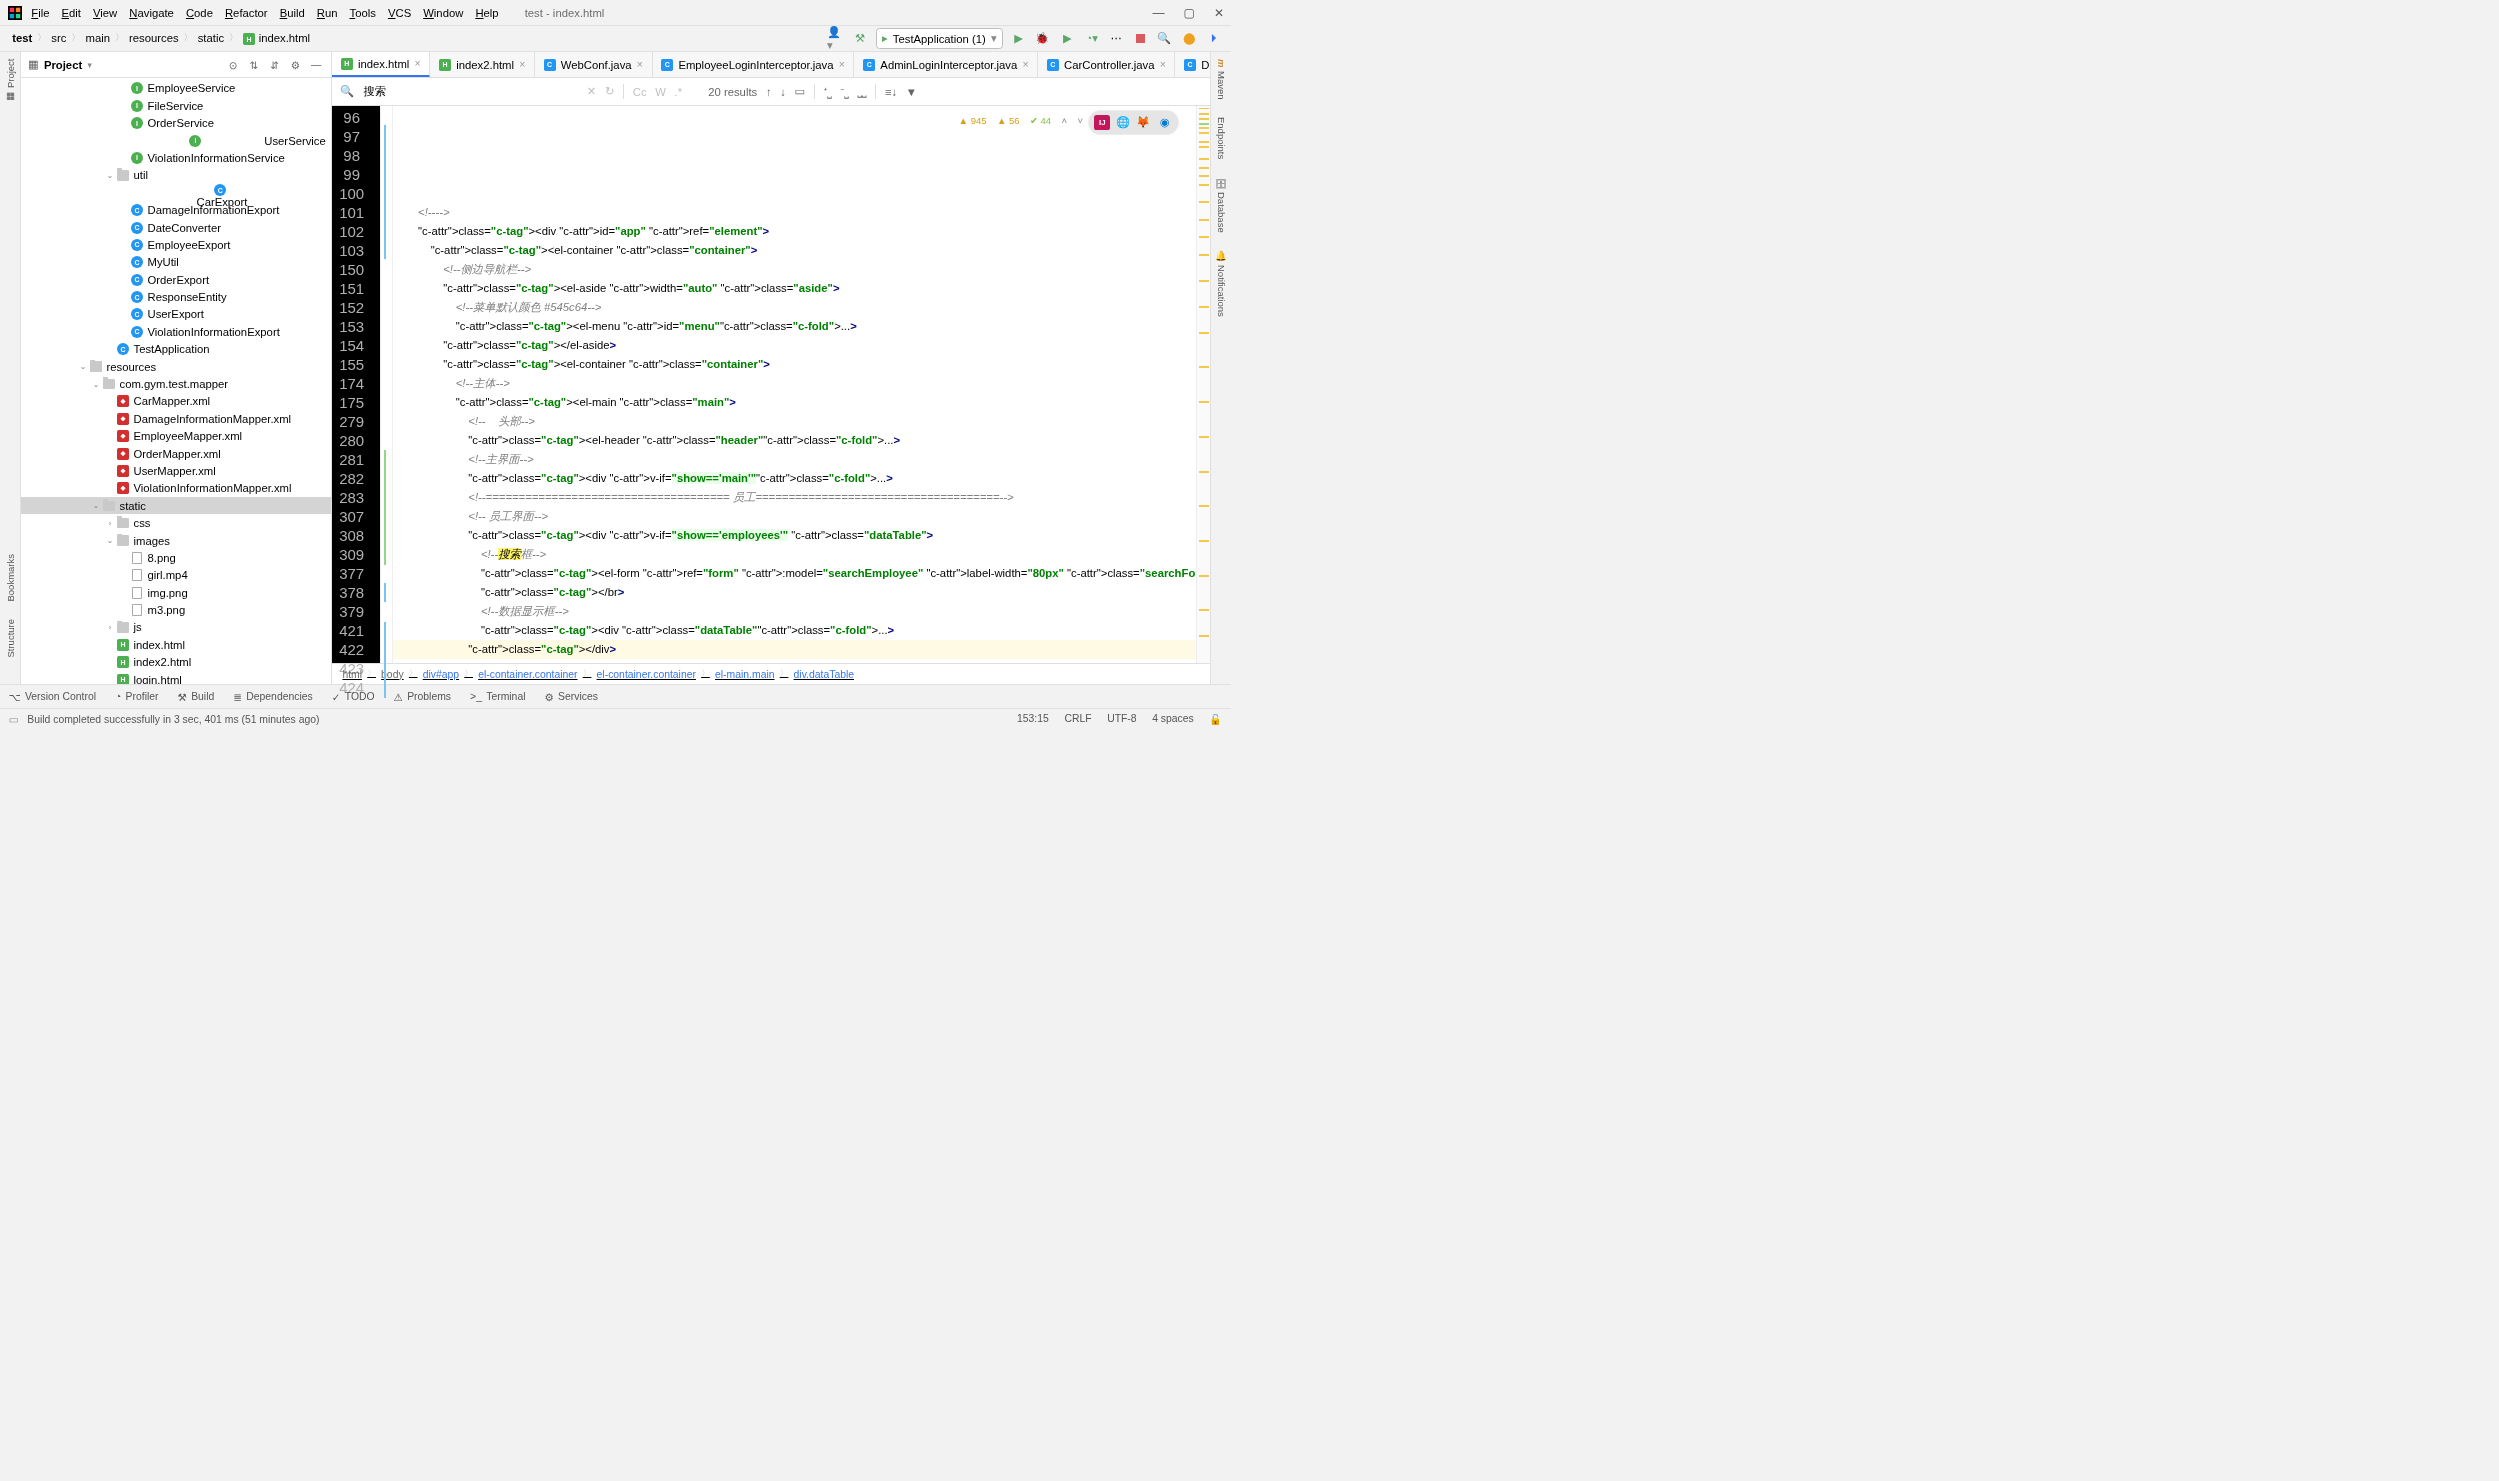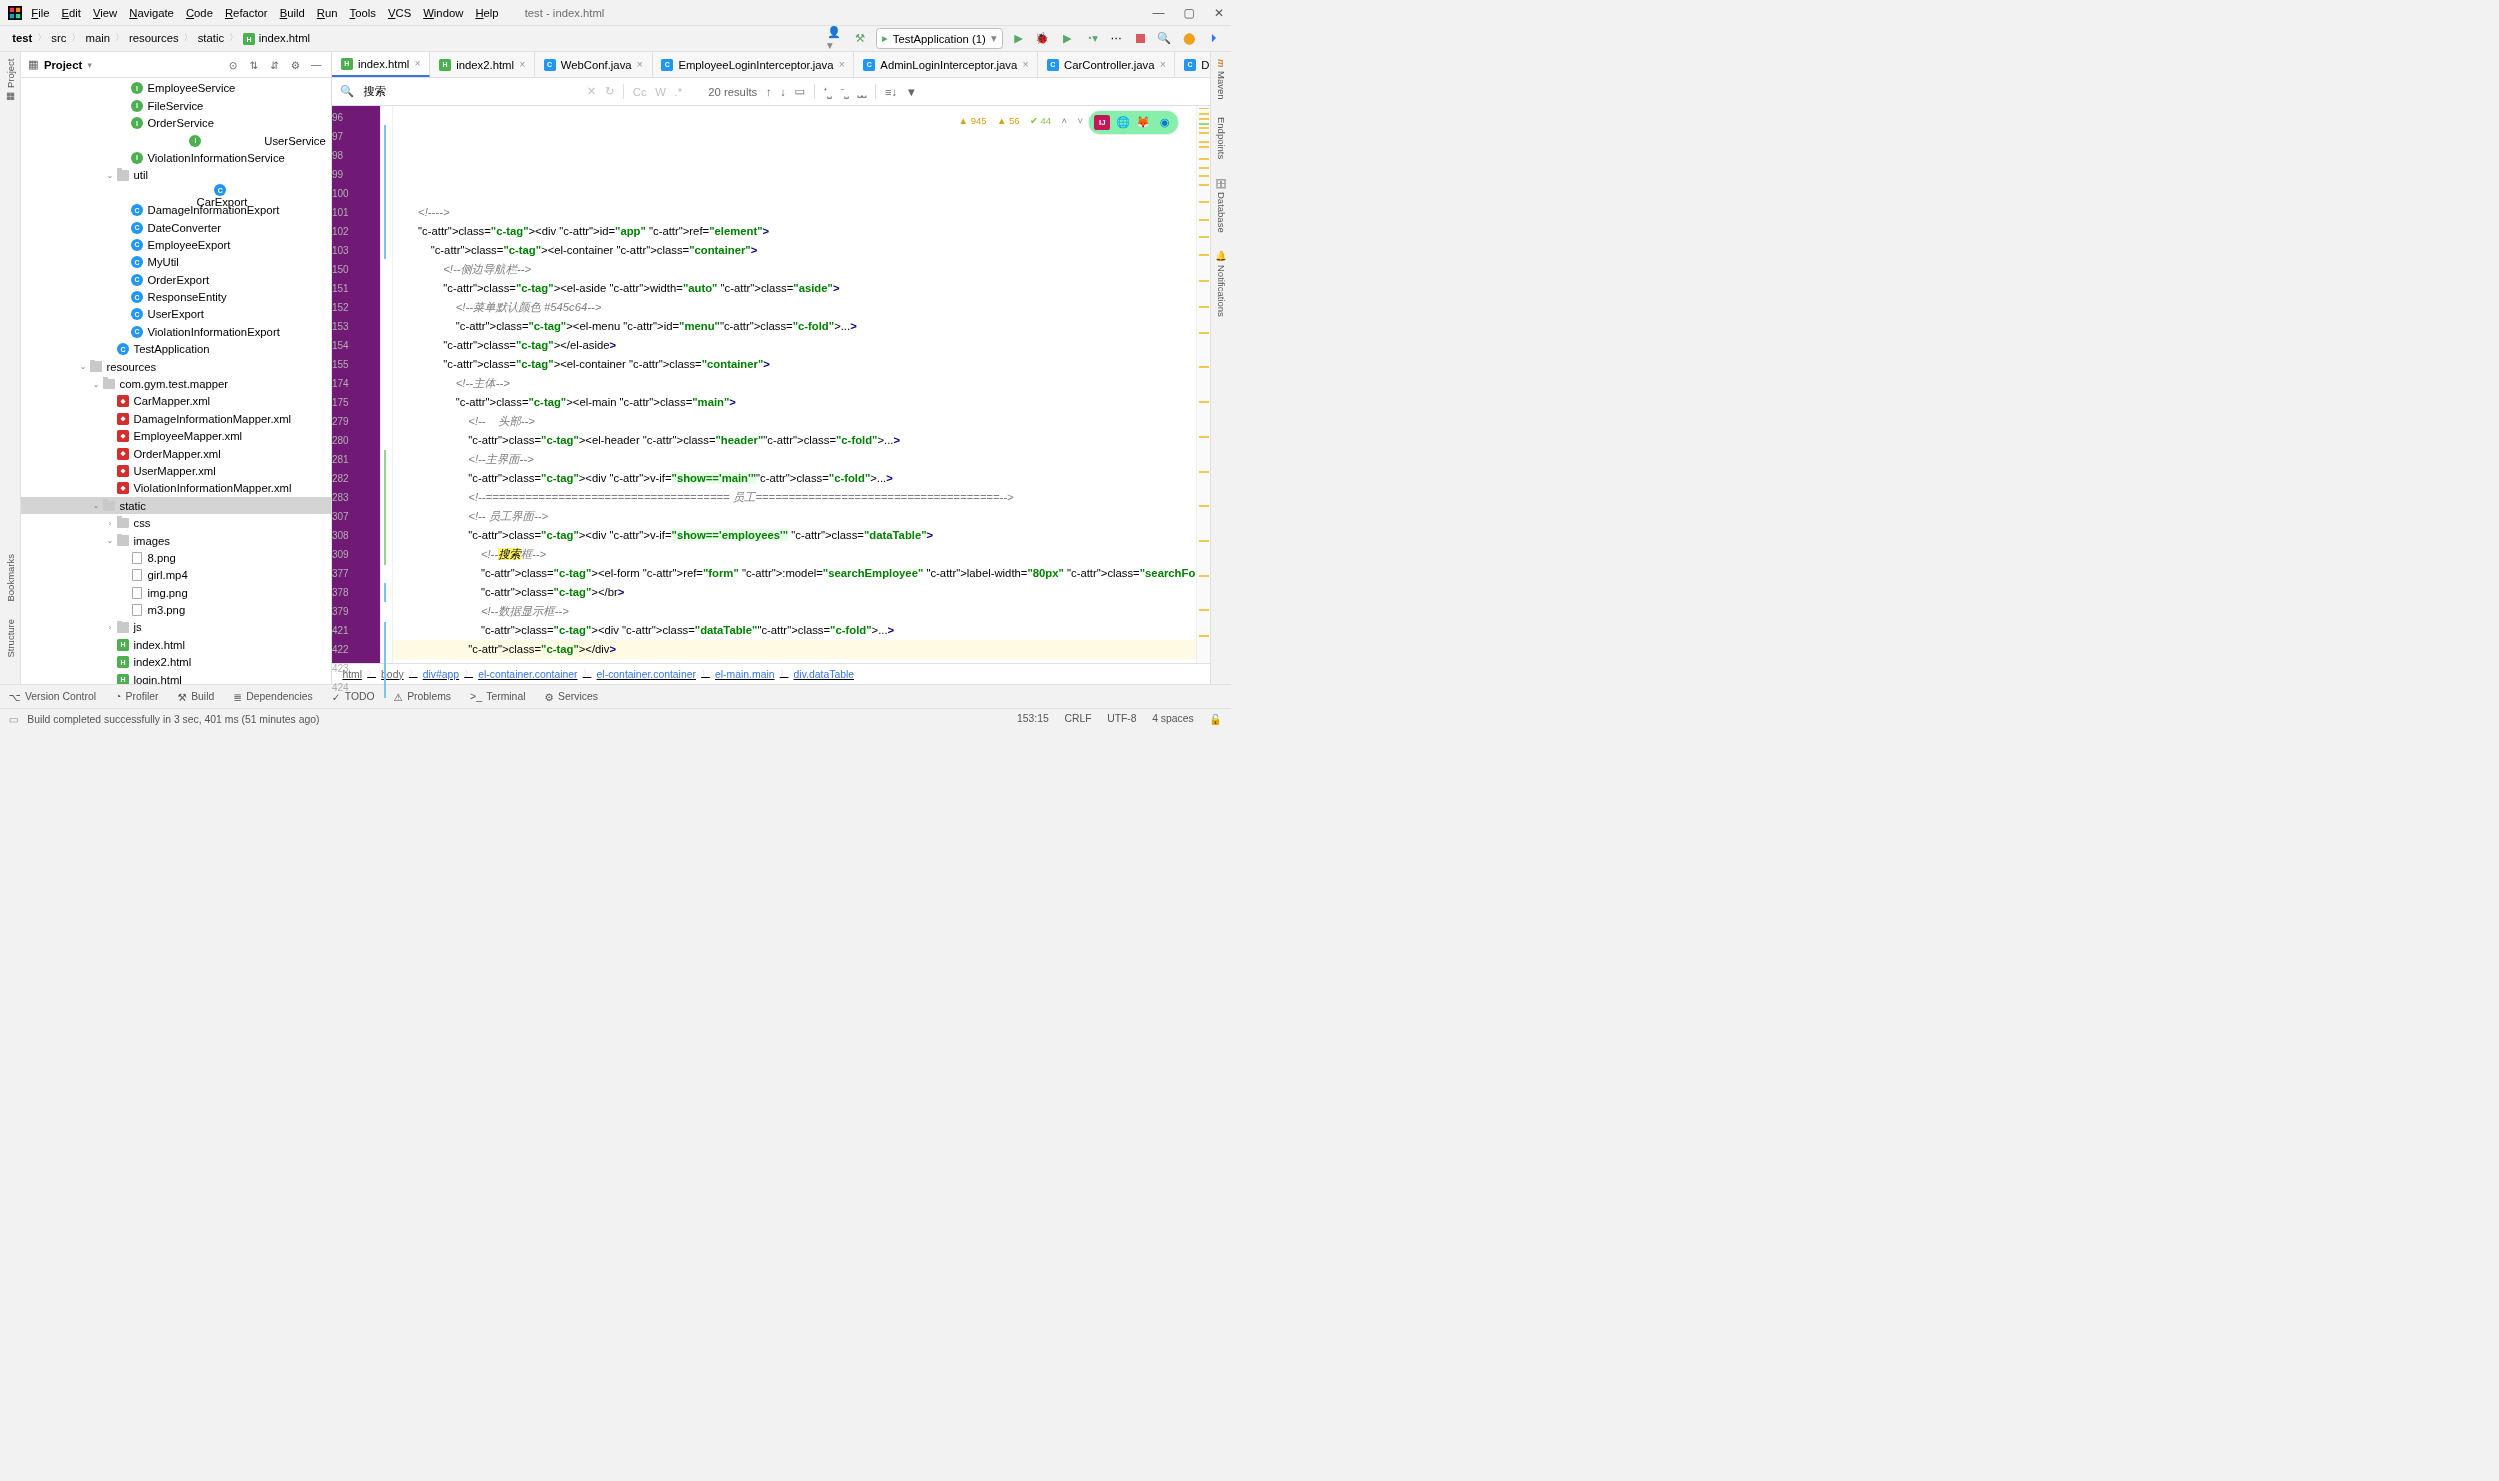--- a/index.html
+++ b/index.html
@@ -60,33 +60,33 @@
 
 .searchbar { height: 28px; display: flex; align-items: center; border-bottom: 0.9px solid #e0e0e0; padding: 0 8.7px; gap: 8.7px; }
 .searchbar .mag { color: #888; }
 .searchbar input { border: none; outline: none; flex: 0 0 139px; font-size: 11.3px; }
 .searchbar .sep { width:0.9px; height:15.6px; background:#ddd;}
 .searchbar .mut { color:#c0c0c0; cursor:pointer;}
 .searchbar .res { color:#666; margin-left: 17.4px;}
 .searchbar .tool{color:#666;cursor:pointer;}
 
 .codewrap { flex: 1; display: flex; min-height: 0; }
-.gutter { width: 49px; background: #701a75; border-right: 0.9px solid #eee; text-align: left; padding-right: 8.7px; color: #b0b0b0; font-family: Consolas, monospace; font-size: 10px; line-height: 19px; padding-top:1.7px;}
+.gutter { width: 49px; background: #000000; border-right: 0.9px solid #eee; text-align: center; padding-right: 8.7px; color: #b0b0b0; font-family: Consolas, monospace; font-size: 15px; line-height: 19px; padding-top:1.7px;}
 .gutter2 { width: 12px; border-right: 0.9px solid #f0f0f0; background:linear-gradient(#fff,#fff);position:relative;}
 .stripe-b{position:absolute;left:2.6px;width:2.6px;background:#7cc3f1;}
 .stripe-g{position:absolute;left:2.6px;width:2.6px;background:#94d68c;}
 .code { flex: 1; font-family: Consolas, monospace; font-size: 11.3px; line-height: 19px; white-space: pre; padding-top:1.7px; overflow:hidden; position:relative;}
 .code .line{height:19px;}
 .code .line.hl{background:#fffae3;}
 .c-gray{color:#808080;font-style:italic;}
 .c-tag{color:#000080;font-weight:bold;}
 .c-val{color:#008000;font-weight:bold;}
 .c-yel{background:#fff36e;color:#000;}
 .c-vif{background:#eaffea;}
-.browsericons{position:absolute;top:4.3px;right:17.4px;display:flex;gap:5.2px;background:#86efac;border:0.9px solid #eee;border-radius:12px;padding:3.5px 5.2px;}
+.browsericons{position:absolute;top:4.3px;right:17.4px;display:flex;gap:5.2px;background:#e5e5e5;border:0.9px solid #eee;border-radius:12px;padding:3.5px 5.2px;}
 .browsericons span{width:15.6px;height:15.6px;display:flex;align-items:center;justify-content:center;}
 .inspect{position:absolute;top:5.2px;right:113px;display:flex;gap:10.4px;font-size:9.5px;align-items:center;}
 .warn-y{color:#d4a017;} .warn-g{color:#8bc34a;}
 
 .minimap{width:14px;background:#fafafa;border-left:0.9px solid #eee;position:relative;}
 .mm{position:absolute;right:0.9px;width:10.4px;height:1.7px;}
 
 .breadcode { height: 21px; display: flex; align-items: center; padding: 0 10.4px; gap: 5.2px; border-top: 0.9px solid #e0e0e0; font-size: 10.4px; text-decoration: underline;}
 .breadcode .bc{color:#666;}
 .breadcode .bca{color:#3574f0;cursor:pointer;}

